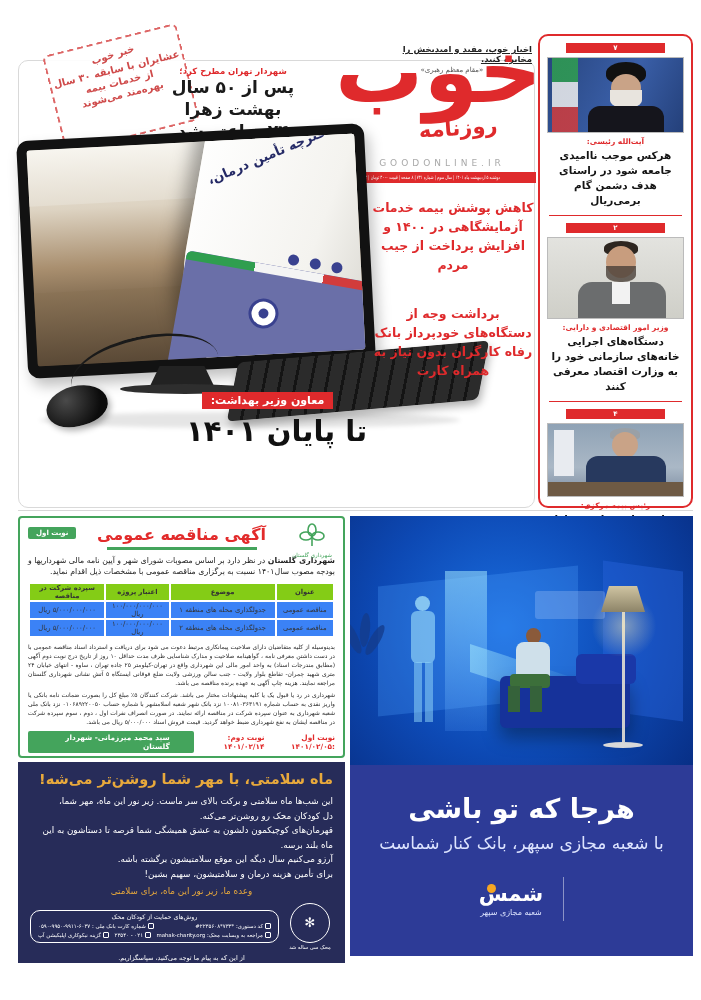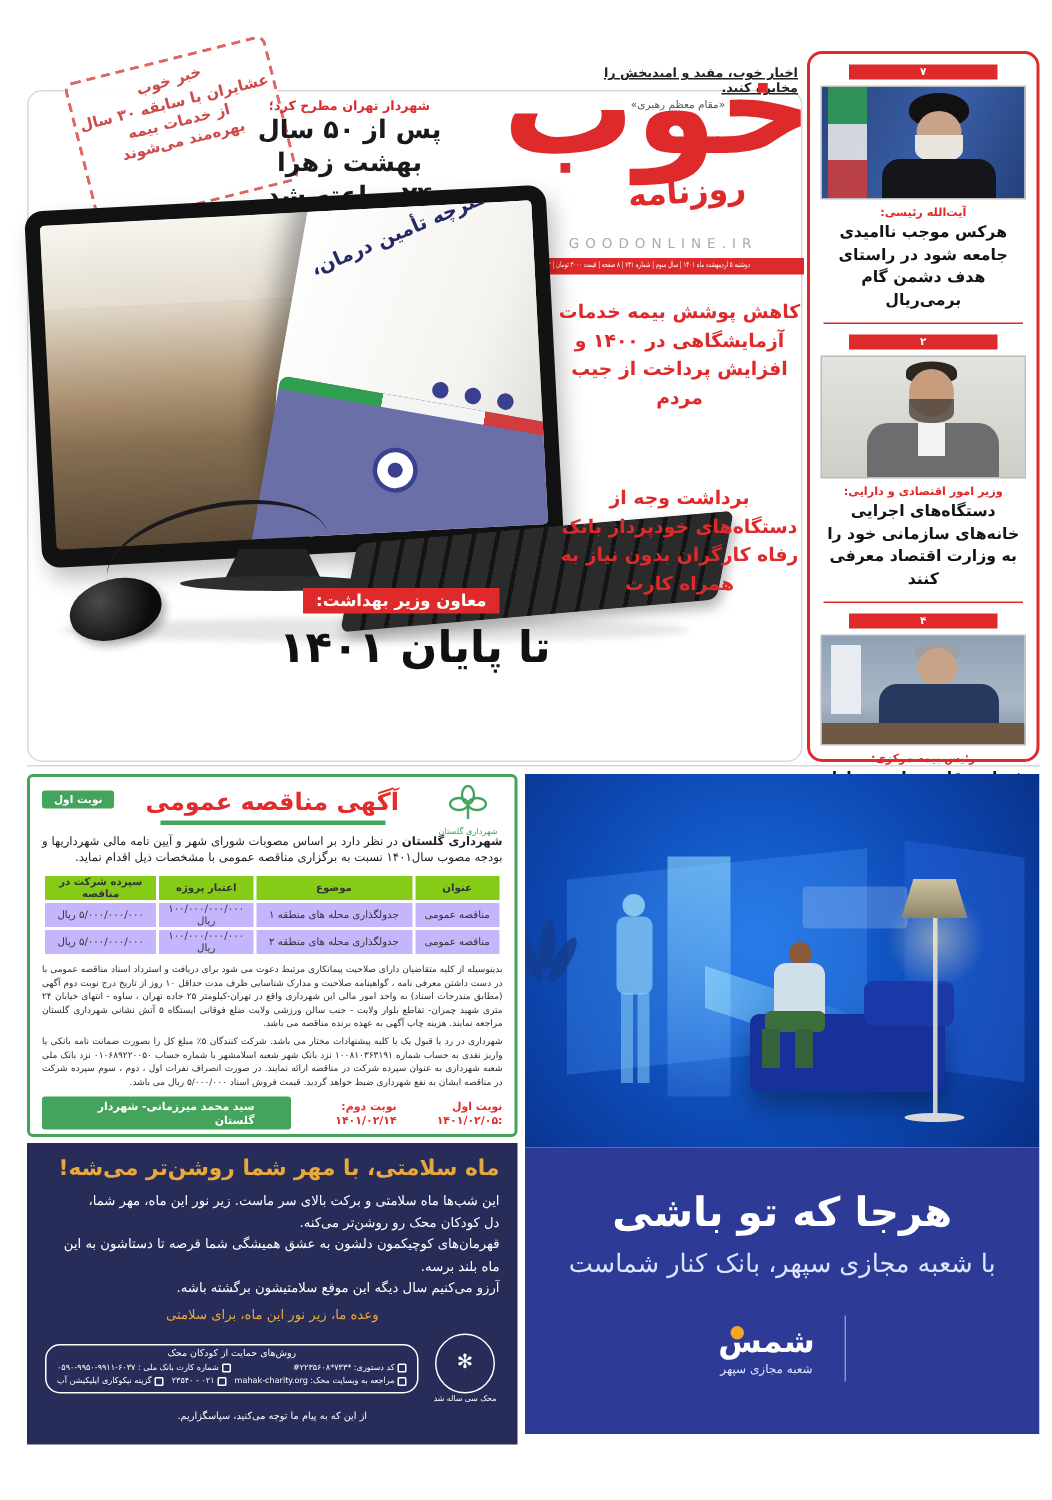--- a/index.html
+++ b/index.html
@@ -84,21 +84,21 @@
         box-shadow:3px 5px 8px rgba(0,0,0,.3); }
   .mouse { left:46px; top:386px; width:62px; height:40px; border-radius:50% 50% 46% 46%;
         background:radial-gradient(circle at 35% 30%, #4a4a4a, #0c0c0c 70%);
         transform:rotate(-14deg); box-shadow:2px 4px 6px rgba(0,0,0,.3); }
   .mouse-cable { left:70px; top:336px; width:150px; height:70px; border:0;
         border-top:3px solid #1a1a1a; border-radius:50%; transform:rotate(-12deg); }
 
   
   .mid-story { left:372px; top:198px; width:162px; text-align:center;
         font-size:12.5px; font-weight:bold; color:#df2a2c; line-height:19px; }
-  .mid-story.second { top:322px; }
+  .mid-story.second { top:304px; }
 
   
   .lead-kicker { left:0; top:389px; width:535px; text-align:center; }
   .lead-kicker span { display:inline-block; background:#df2a2c; color:#fff;
         font-size:11px; font-weight:bold; padding:2px 9px; }
   .lead-headline { left:18px; top:410px; width:517px; text-align:center;
         font-size:29px; font-weight:bold; color:#111; line-height:42px; }
 
   
   .sidebar { left:538px; top:34px; width:155px; height:474px;
@@ -147,21 +147,21 @@
   .tender-badge { position:absolute; left:8px; top:9px; background:#44a45c; color:#fff;
         font-size:7px; font-weight:bold; padding:2px 8px; border-radius:2px; }
   .muni-logo { position:absolute; right:8px; top:5px; width:46px; text-align:center; }
   .muni-logo .cap { font-size:5.5px; color:#44a45c; margin-top:1px; }
   .tender-title { text-align:center; font-size:16px; font-weight:bold; color:#e22b2b; margin-top:2px; }
   .tender-rule { width:150px; height:2.5px; background:#44a45c; margin:3px auto 0 auto; }
   .tender-intro { font-size:7.8px; line-height:11.5px; text-align:justify; color:#222; margin-top:5px; }
   .tender-table { width:100%; border-spacing:2px; margin-top:4px; }
   .tender-table td { text-align:center; font-size:6.8px; height:14px; color:#333; }
   .tender-table .hd td { background:#84cc16; font-weight:bold; }
-  .tender-table .rw td { background:#c4b5fd; }
+  .tender-table .rw td { background:#3b82f6; }
   .tender-details { font-size:6px; line-height:9px; text-align:justify; color:#2a2a2a; margin-top:4px; }
   .tender-details p + p { margin-top:3px; }
   .tender-foot { display:flex; justify-content:space-between; align-items:center; margin-top:5px; }
   .tender-date { font-size:7.3px; font-weight:bold; color:#e22b2b; }
   .tender-signer { background:#44a45c; color:#fff; font-size:7.3px; font-weight:bold;
         padding:2px 24px; border-radius:2px; }
 
   
   .mahak { left:18px; top:762px; width:327px; height:201px; background:#272c59;
         color:#fff; padding:9px 12px; }
@@ -409,20 +409,21 @@
     </div>
   </div>
 
   <div class="abs mahak">
     <div class="mahak-title">ماه سلامتی، با مهر شما روشن‌تر می‌شه!</div>
     <div class="mahak-body">
       <div>این شب‌ها ماه سلامتی و برکت بالای سر ماست. زیر نور این ماه، مهر شما،</div>
       <div>دل کودکان محک رو روشن‌تر می‌کنه.</div>
       <div>قهرمان‌های کوچیکمون دلشون به عشق همیشگی شما قرصه تا دستاشون به این ماه بلند برسه.</div>
       <div>آرزو می‌کنیم سال دیگه این موقع سلامتیشون برگشته باشه.</div>
+      <div>برای تأمین هزینه درمان و سلامتیشون، سهیم بشین!</div>
     </div>
     <div class="mahak-promise">وعده ما، زیر نور این ماه، برای سلامتی</div>
     <div class="mahak-row">
       <div class="mahak-emblem">
         <div class="emblem-circle">✻</div>
         <div class="emblem-cap">محک سی ساله شد</div>
       </div>
       <div class="support-box">
         <div class="support-title">روش‌های حمایت از کودکان محک</div>
         <div class="support-line">

